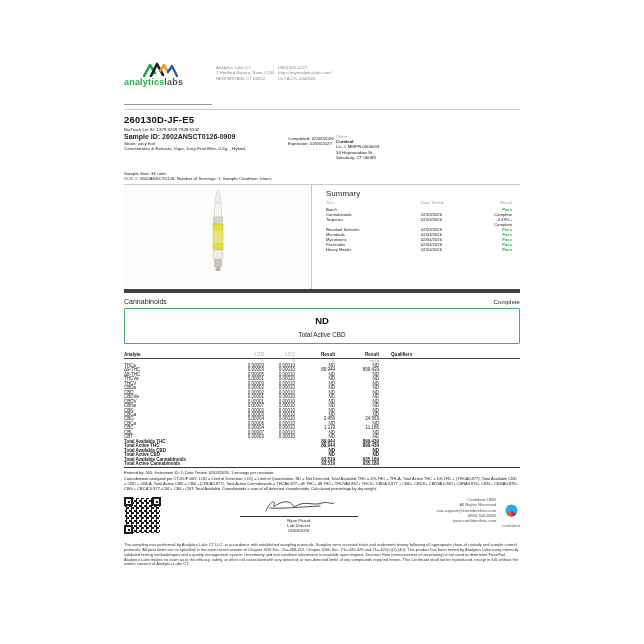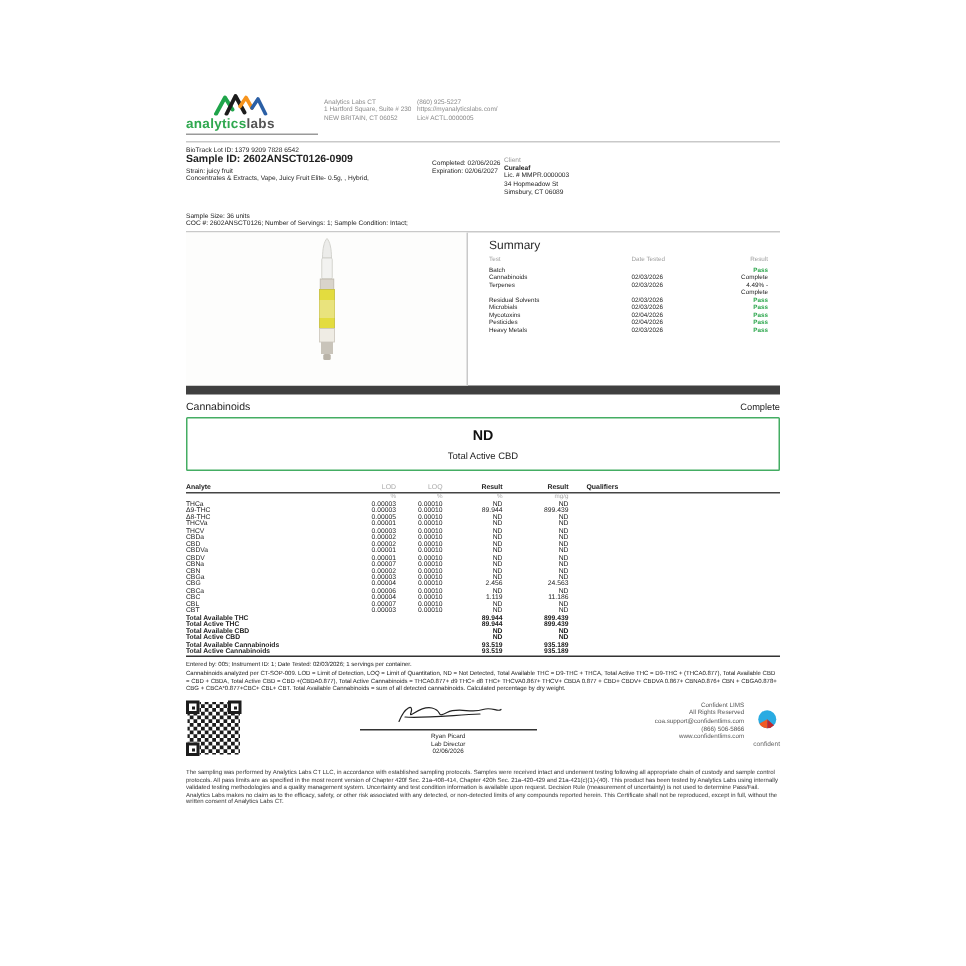--- a/index.html
+++ b/index.html
@@ -4,21 +4,21 @@
 <style>
   * { box-sizing: border-box; margin: 0; padding: 0; }
   html, body { width: 644px; height: 644px; background: #fff; overflow: hidden; }
   body { font-family: "Liberation Sans", sans-serif; color: #222; }
   .page { position: absolute; left: 124px; top: 62px; width: 396px; }
 
   
   .hdr { display: flex; align-items: flex-start; padding-bottom: 4px; border-bottom: 1px solid #c9c9c9; }
   .logo-block { width: 88px; }
   .logo-glyph { display: block; margin-left: 18px; }
-  .wordmark { font-size: 9px; font-weight: bold; letter-spacing: .2px; border-bottom: 1.5px solid #9a9a9a; padding-bottom: 2px; }
+  .wordmark { font-size: 9px; font-weight: bold; letter-spacing: .2px; border-bottom: 1.5px solid #9a9a9a; padding-bottom: 17px; }
   .wm-a { color: var(--accent-green, #1fa44a); }
   .wm-b { color: #555; }
   .addr { font-size: 4.3px; line-height: 5.4px; color: #8a8a8a; margin-top: 3px; }
   .addr-1 { width: 62px; margin-left: 4px; }
   .addr-2 { width: 78px; }
   .hdr-right { margin-left: auto; text-align: right; }
   .coa-title { font-size: 8.5px; color: #8a8a8a; margin-top: 2px; }
   .page-num { font-size: 4.2px; color: #9a9a9a; margin-top: 9px; }
 
   
@@ -27,21 +27,21 @@
   .small { font-size: 4.4px; line-height: 5.2px; color: #222; }
   .sample-id { font-size: 7px; font-weight: bold; margin: 1px 0; }
   .info-left { width: 160px; }
   .col-dates { position: absolute; left: 164px; top: 9px; }
   .col-client { position: absolute; left: 212px; top: 7px; }
   .muted { color: #9a9a9a; }
   .bold { font-weight: bold; }
   .coc-lines { margin-top: 4px; }
 
   
-  .media { margin-top: 3px; border-top: 1px solid #c9c9c9; border-bottom: 6px solid #404040; display: flex; height: 109px; }
+  .media { margin-top: 3px; border-top: 1px solid #c9c9c9; border-bottom: 4px solid #404040; display: flex; height: 109px; }
   .photo-cell { width: 188px; border-right: 1px solid #c9c9c9; display: flex; align-items: center; justify-content: center; background: #fdfdfc; }
   .summary-cell { flex: 1; padding: 4px 8px 0 14px; }
   .summary-title { font-size: 8px; color: #2b2b2b; font-weight: 500; margin-bottom: 2px; }
   .sum-grid { display: grid; grid-template-columns: 95px 72px 1fr; font-size: 4.2px; line-height: 5.1px; }
   .sum-head { color: #a0a0a0; margin-bottom: 1px; }
   .sum-res { text-align: right; }
   .pass { color: var(--accent-green, #2fa84f); font-weight: bold; }
 
   
   .cann-head { display: flex; justify-content: space-between; margin-top: 5px; align-items: baseline; }
@@ -107,20 +107,21 @@
       <div>1 Hartford Square, Suite # 230</div>
       <div>NEW BRITAIN, CT 06052</div>
     </div>
     <div class="addr addr-2">
       <div>(860) 925-5227</div>
       <div>https://myanalyticslabs.com/</div>
       <div>Lic# ACTL.0000005</div>
     </div>
   </div>
 
+  <div class="batch">260130D-JF-E5</div>
   <div class="info">
     <div class="info-left">
       <div class="small">BioTrack Lot ID: 1379 9209 7828 6542</div>
       <div class="sample-id">Sample ID: 2602ANSCT0126-0909</div>
       <div class="small">Strain: juicy fruit</div>
       <div class="small">Concentrates &amp; Extracts, Vape, Juicy Fruit Elite- 0.5g, , Hybrid,</div>
     </div>
     <div class="col-dates">
       <div class="small">Completed: 02/06/2026</div>
       <div class="small">Expiration: 02/06/2027</div>

